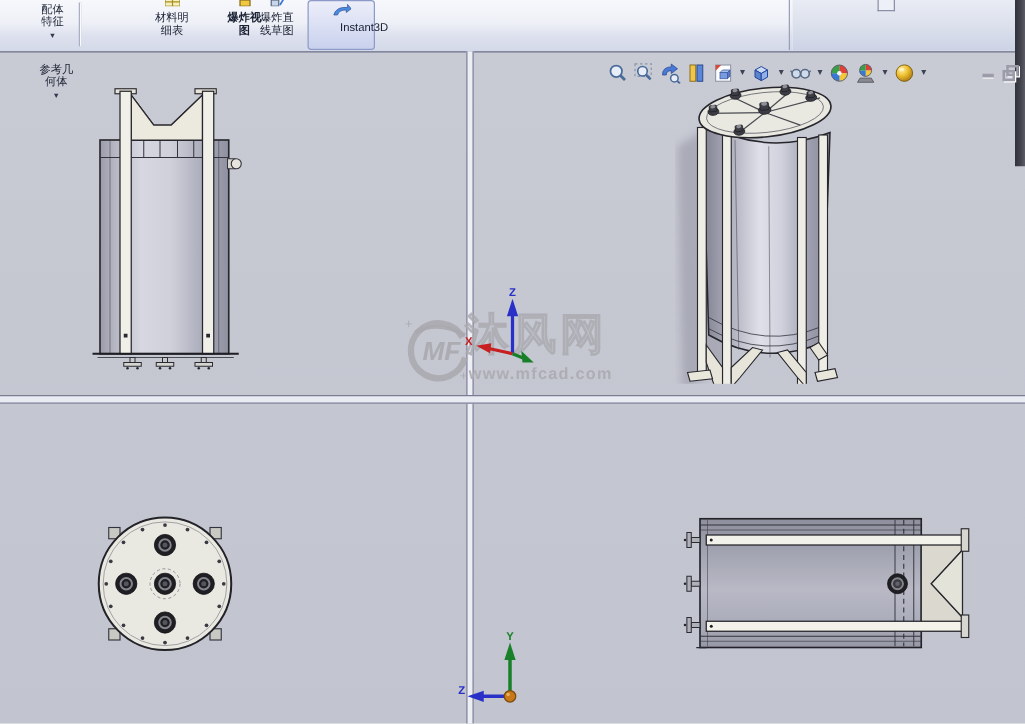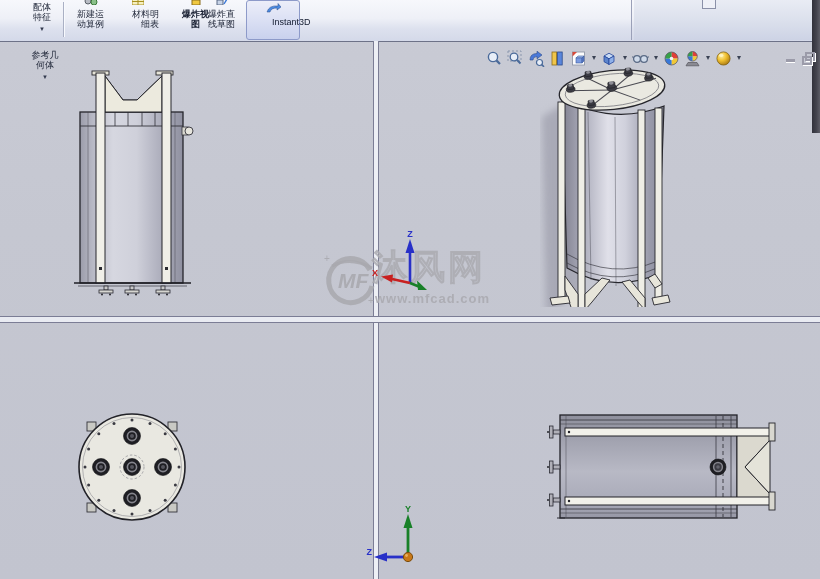--- a/index.html
+++ b/index.html
@@ -441,29 +441,21 @@
       <div class="l1">配体</div>
       <div class="l2">特征</div>
       <div class="arr">▼</div>
     </div>
     <div class="tbtn" style="left:27px;width:36px;margin-top:48px;">
       <div class="l1">参考几</div>
       <div class="l2">何体</div>
       <div class="arr">▼</div>
     </div>
     <div class="tsep" style="left:63px;"></div>
-    <div class="tbtn icontop" style="left:66px;width:49px;">
-      <svg class="istub" width="14" height="7">
-        <circle cx="4" cy="3" r="3" fill="#b8bcc4" stroke="#5a6068"></circle>
-          <circle cx="10" cy="4" r="3" fill="#8ac08a" stroke="#3a7a3a"></circle>
-      </svg>
-      <div class="l1">新建运</div>
-      <div class="l2">动算例</div>
-    </div>
-    <div class="tbtn icontop" style="left:116px;width:43px;text-align:right;">
+    <div class="tbtn icontop" style="left:116px;width:43px;">
       <svg class="istub" width="12" height="7">
         <rect x="0" y="0" width="12" height="7" fill="#f6f0c0" stroke="#a89020"></rect>
         <line x1="0" y1="3.5" x2="12" y2="3.5" stroke="#a89020"></line>
           <line x1="6" y1="0" x2="6" y2="7" stroke="#a89020"></line>
       </svg>
       <div class="l1">材料明</div>
       <div class="l2">细表</div>
     </div>
     <div class="tbtn icontop" style="left:176px;width:39px;font-weight:bold;">
       <svg class="istub" width="12" height="7">

